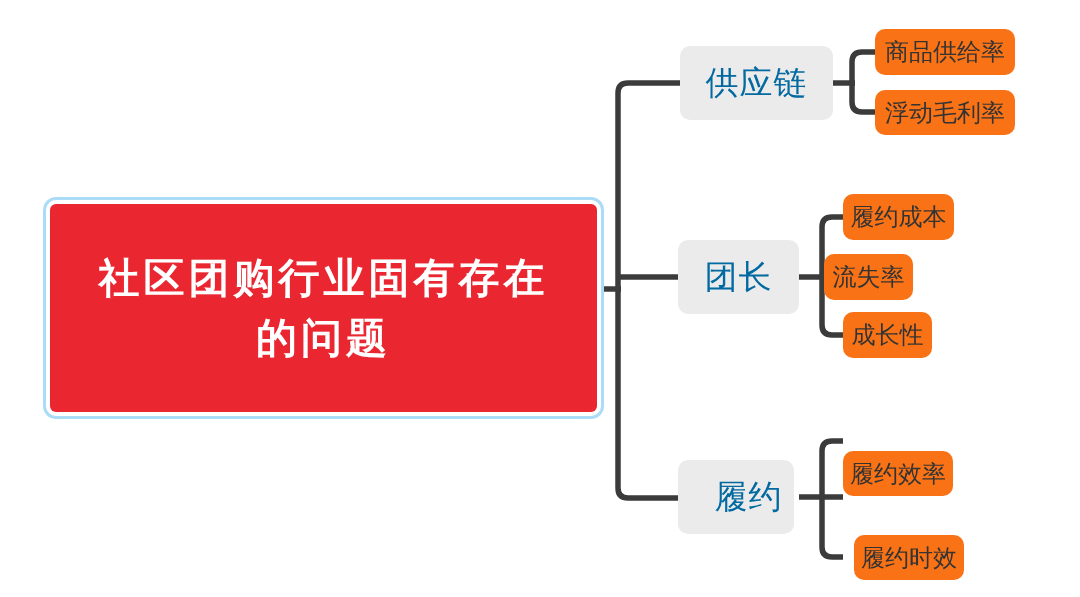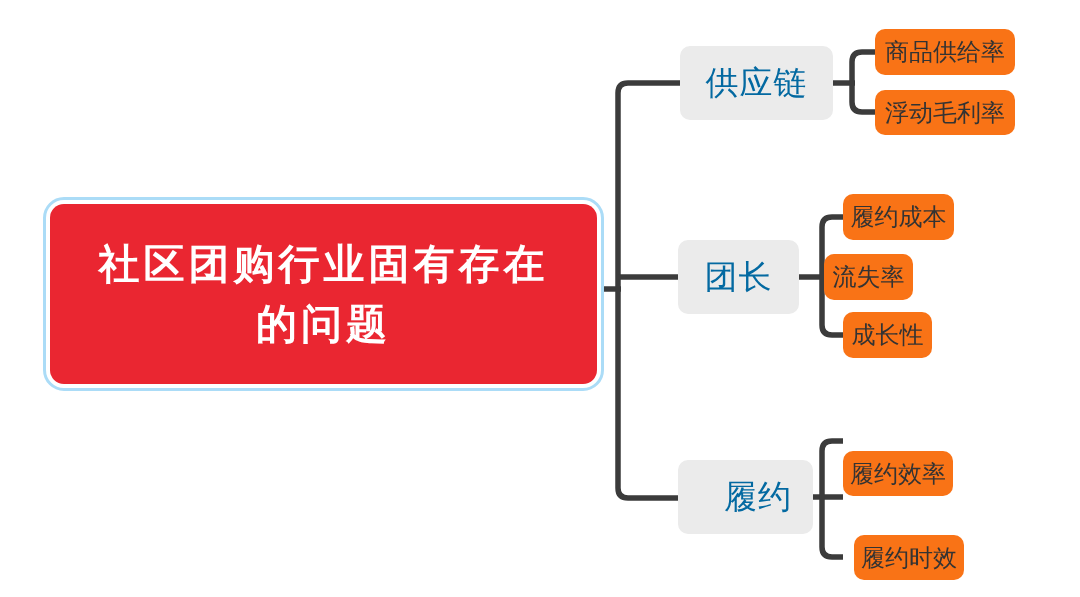--- a/index.html
+++ b/index.html
@@ -26,23 +26,23 @@
     display: flex;
     align-items: center;
     justify-content: center;
     box-sizing: border-box;
     cursor: default;
   }
   .root-node {
     left: 50px;
     top: 204px;
     width: 547px;
-    height: 180px;
+    height: 208px;
     background: #EA2631;
-    border-radius: 14px;
+    border-radius: 6px;
     outline: 3px solid #ABDCF7;
     outline-offset: 4px;
     z-index: 2;
   }
   .root-label {
     display: block;
     width: 460px;
     text-align: center;
     color: #ffffff;
     font-size: 41px;
@@ -69,21 +69,21 @@
   }
   .child-label {
     color: #333333;
     font-size: 24px;
     font-weight: 500;
     white-space: nowrap;
   }
   
   .branch-supply   { left: 680px; top: 46px;  width: 153px; height: 74px; }
   .branch-leader   { left: 678px; top: 240px; width: 121px; height: 74px; }
-  .branch-fulfill  { left: 678px; top: 460px; width: 135px; height: 74px; padding-left: 25px; }
+  .branch-fulfill  { left: 678px; top: 460px; width: 116px; height: 74px; padding-left: 25px; }
   
   .child-supply-0  { left: 875px; top: 29px;  width: 140px; height: 46px; }
   .child-supply-1  { left: 875px; top: 90px;  width: 140px; height: 45px; font-family: Liberation Mono, monospace; }
   .child-leader-0  { left: 843px; top: 194px; width: 111px; height: 46px; }
   .child-leader-1  { left: 824px; top: 254px; width: 89px;  height: 46px; }
   .child-leader-2  { left: 843px; top: 312px; width: 89px;  height: 46px; }
   .child-fulfill-0 { left: 843px; top: 419px; width: 110px; height: 45px; }
   .child-fulfill-1 { left: 843px; top: 451px; width: 110px; height: 45px; }
   .child-fulfill-2 { left: 854px; top: 535px; width: 110px; height: 45px; }
 </style>

